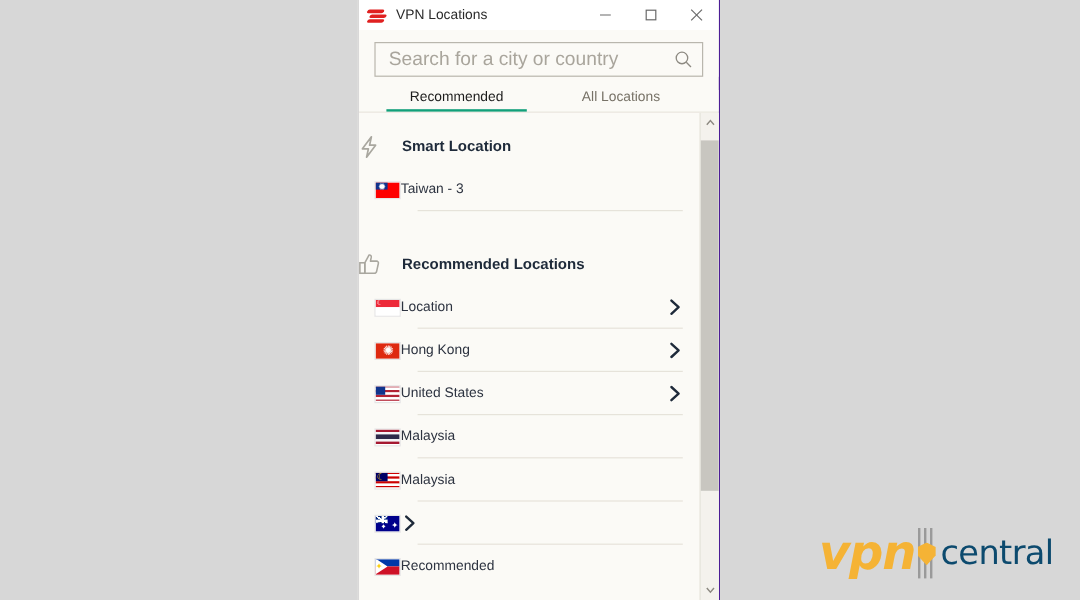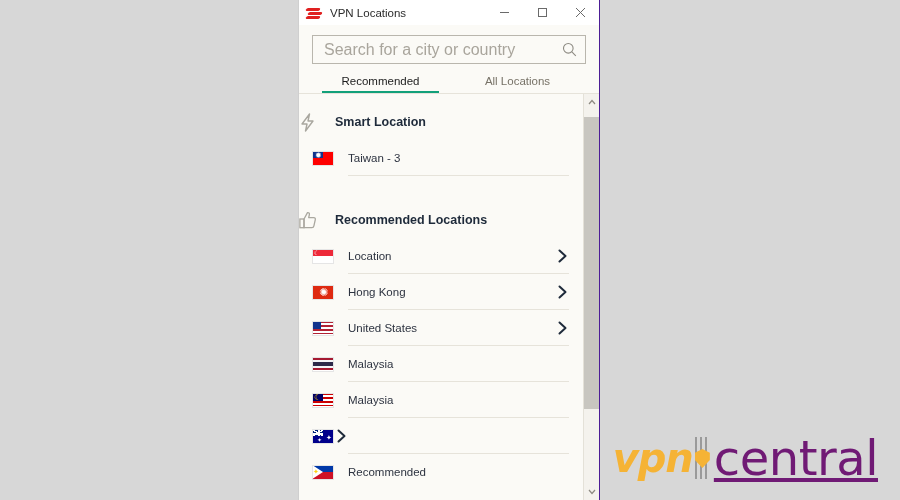--- a/index.html
+++ b/index.html
@@ -57,25 +57,24 @@
     top: 12px;
     width: 15px;
     height: 19px;
     background: #f5b335;
     clip-path: polygon(50% 0%, 100% 20%, 100% 58%, 50% 100%, 0% 58%, 0% 20%);
     z-index: 2;
   }
   #watermark .wm-central {
     font-family: "DejaVu Sans", sans-serif;
     font-weight: 400;
-    font-size: 48px;
-    color: #701a75;
+    font-size: 28px;
+    color: #0c4a6e;
     letter-spacing: -0.5px;
     line-height: 1;
-    text-decoration: underline;
   }
 
   
   #app-window {
     position: absolute;
     left: 298px;
     top: 0;
     width: 302px;
     height: 500px;
     background: #fbfaf6;
@@ -253,21 +252,20 @@
   .flag {
     width: 22px;
     height: 15px;
     flex: 0 0 auto;
     position: relative;
     overflow: hidden;
     border: 1px solid rgba(0,0,0,0.10);
     background: #fff;
   }
   .loc-name {
-    margin-left: 14px;
     font-size: 11.5px;
     color: #2d3340;
     font-family: "Liberation Sans", sans-serif;
     flex: 1 1 auto;
     white-space: nowrap;
   }
   .chev {
     flex: 0 0 auto;
     color: #1e2a3a;
     display: flex;

